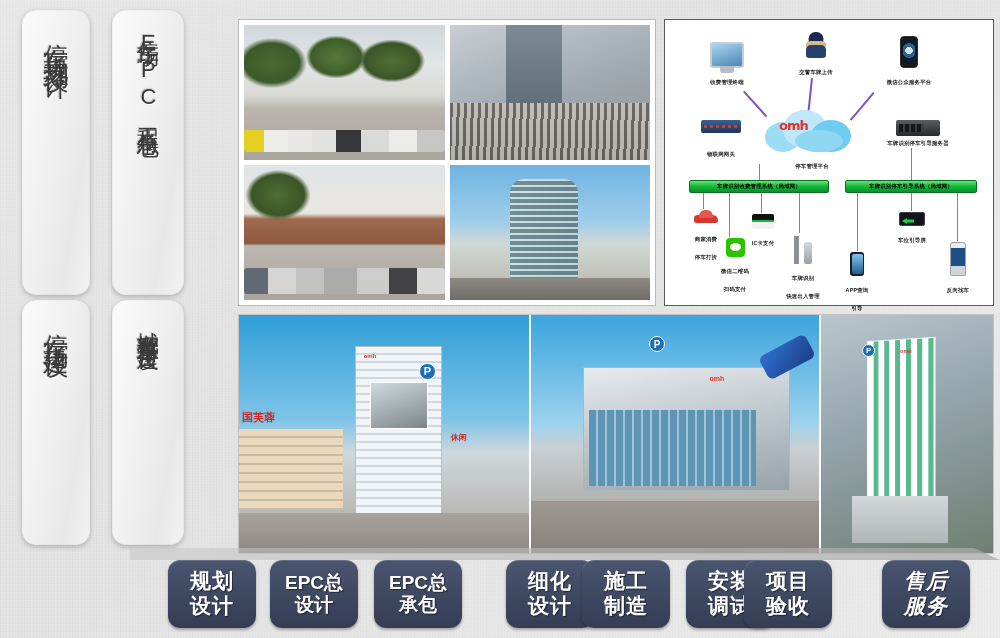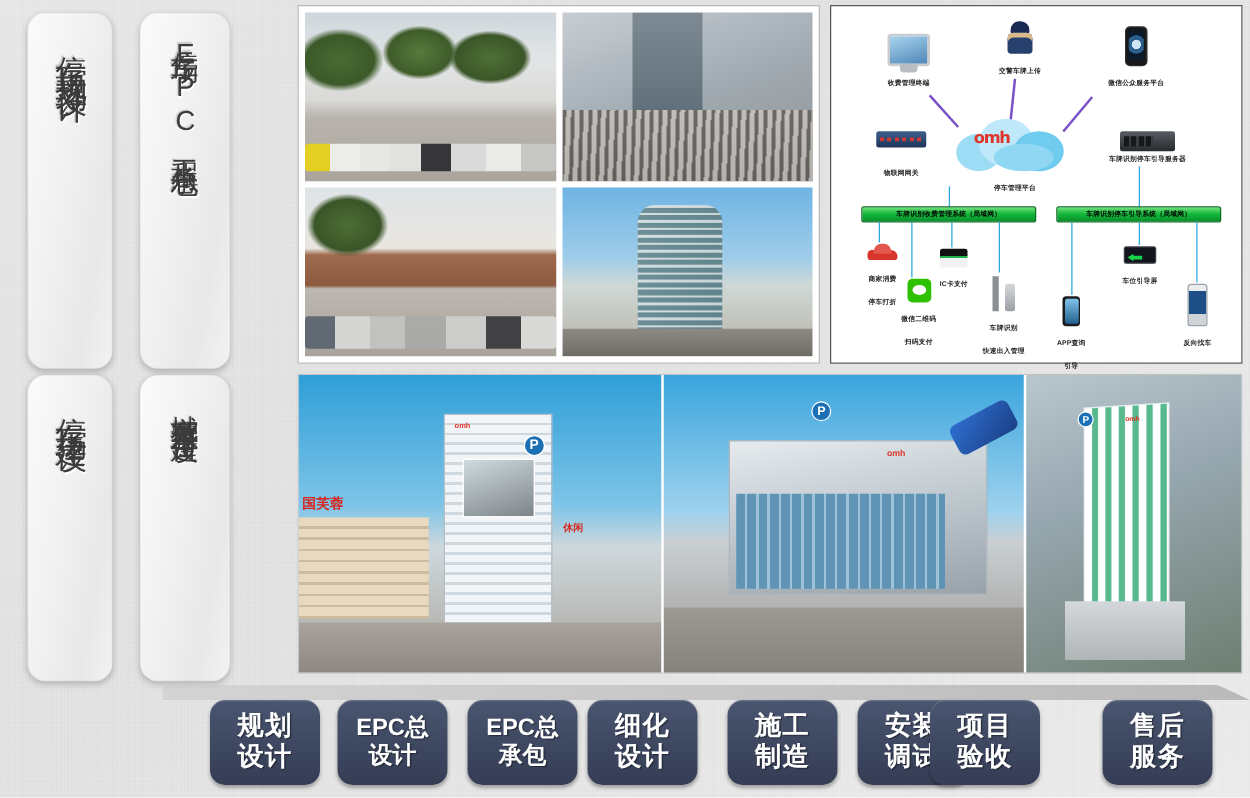--- a/index.html
+++ b/index.html
@@ -44,21 +44,21 @@
     text-shadow: 1px 1px 0 rgba(255,255,255,0.9), -1px -1px 1px rgba(0,0,0,0.18);
   }
   .vpanel.small .vtext { font-size: 22px; letter-spacing: 2px; }
 
   #vp0 { left: 22px;  top: 10px;  width: 68px;  height: 285px; }
   #vp1 { left: 112px; top: 10px;  width: 72px;  height: 285px; }
   #vp2 { left: 22px;  top: 300px; width: 68px;  height: 245px; }
   #vp3 { left: 112px; top: 300px; width: 72px;  height: 245px; }
 
   
-  .content { position: absolute; left: 238px; top: 4px; width: 756px; height: 447px; }
+  .content { position: absolute; left: 238px; top: 19px; width: 756px; height: 447px; }
 
   
   .top-band { position: absolute; left: 0; top: 0; width: 756px; height: 287px; display: flex; gap: 8px; }
 
   .photo-grid {
     width: 418px; height: 287px;
     background: #ffffff;
     border: 1px solid #b9b9b9;
     padding: 5px;
     display: grid;
@@ -494,33 +494,33 @@
     <span class="l2">设计</span>
   </div>
   <div class="pbtn compact" style="left:270px;">
     <span class="l1">EPC总</span>
     <span class="l2">设计</span>
   </div>
   <div class="pbtn compact" style="left:374px;">
     <span class="l1">EPC总</span>
     <span class="l2">承包</span>
   </div>
-  <div class="pbtn" style="left:470px;">
+  <div class="pbtn" style="left:506px;">
     <span class="l1">细化</span>
     <span class="l2">设计</span>
   </div>
   <div class="pbtn" style="left:582px;">
     <span class="l1">施工</span>
     <span class="l2">制造</span>
   </div>
   <div class="pbtn" style="left:686px;">
     <span class="l1">安装</span>
     <span class="l2">调试</span>
   </div>
   <div class="pbtn" style="left:744px;">
     <span class="l1">项目</span>
     <span class="l2">验收</span>
   </div>
-  <div class="pbtn" style="left:882px;">
+  <div class="pbtn" style="left:882px;font-style:italic;">
     <span class="l1">售后</span>
     <span class="l2">服务</span>
   </div>
 </div>
 
 </body></html>

